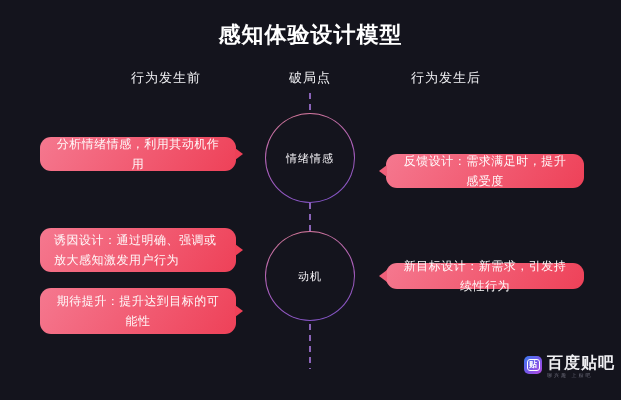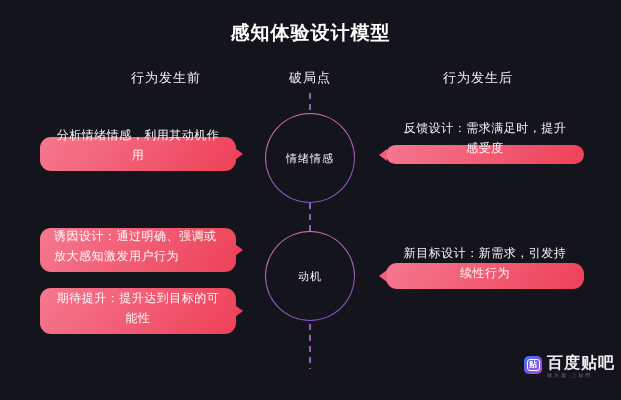--- a/index.html
+++ b/index.html
@@ -10,30 +10,30 @@
   .canvas{
     position:relative;
     width:621px;height:400px;
     background:#14141d;
     overflow:hidden;
   }
   
   .title{
     position:absolute;left:0;top:20px;width:621px;
     text-align:center;color:#ffffff;
-    font-size:19px;font-weight:bold;letter-spacing:1px;
+    font-size:22px;font-weight:bold;letter-spacing:1px;
   }
   .col-header{
     position:absolute;top:69px;
     color:#f2f2f5;font-size:13px;font-weight:normal;
     text-align:center;letter-spacing:1px;
   }
   .col-header.left{left:116px;width:100px;}
   .col-header.center{left:260px;width:100px;}
-  .col-header.right{left:428px;width:100px;}
+  .col-header.right{left:396px;width:100px;}
   
   .spine{
     position:absolute;left:309px;top:93px;
     width:2px;height:276px;z-index:1;
     background:repeating-linear-gradient(180deg,#8a63b8 0 6px,transparent 6px 11px);
   }
   
   .node{
     position:absolute;left:265px;width:90px;height:90px;
     border-radius:50%;
@@ -46,42 +46,42 @@
   }
   .node.n1{top:113px;}
   .node.n2{top:231px;}
   
   .bubble{
     position:absolute;z-index:2;
     background:linear-gradient(125deg,#f5788f 0%,#ee4158 100%);
     border-radius:11px;
     color:rgba(255,255,255,0.96);
     font-size:12px;line-height:20px;letter-spacing:0.5px;
-    display:flex;align-items:flex-end;
+    display:flex;align-items:center;
     box-sizing:border-box;
     padding:6px 14px;
   }
   .bubble.left-side{left:40px;width:196px;justify-content:center;text-align:center;}
   .bubble.right-side{left:386px;width:198px;justify-content:center;text-align:center;}
   .bubble.left-side::after{
     content:'';position:absolute;right:-7px;top:50%;margin-top:-6px;
     width:0;height:0;
     border-top:6px solid transparent;border-bottom:6px solid transparent;
     border-left:8px solid #ee4158;
   }
   .bubble.right-side::before{
     content:'';position:absolute;left:-7px;top:50%;margin-top:-6px;
     width:0;height:0;
     border-top:6px solid transparent;border-bottom:6px solid transparent;
     border-right:8px solid #f0607a;
   }
   .bubble.lb1{top:137px;height:34px;}
   .bubble.lb2{top:228px;height:44px;text-align:left;justify-content:flex-start;}
   .bubble.lb3{top:288px;height:46px;}
-  .bubble.rb1{top:145px;height:19px;}
+  .bubble.rb1{top:154px;height:34px;}
   .bubble.rb2{top:263px;height:26px;}
   
   .logo{
     position:absolute;left:524px;top:356px;
     display:flex;align-items:flex-start;gap:5px;z-index:2;
   }
   .logo-icon{
     width:18px;height:18px;border-radius:5px;
     background:linear-gradient(135deg,#3b7bf0 0%,#7a55e8 55%,#b44be0 100%);
     display:flex;align-items:center;justify-content:center;

